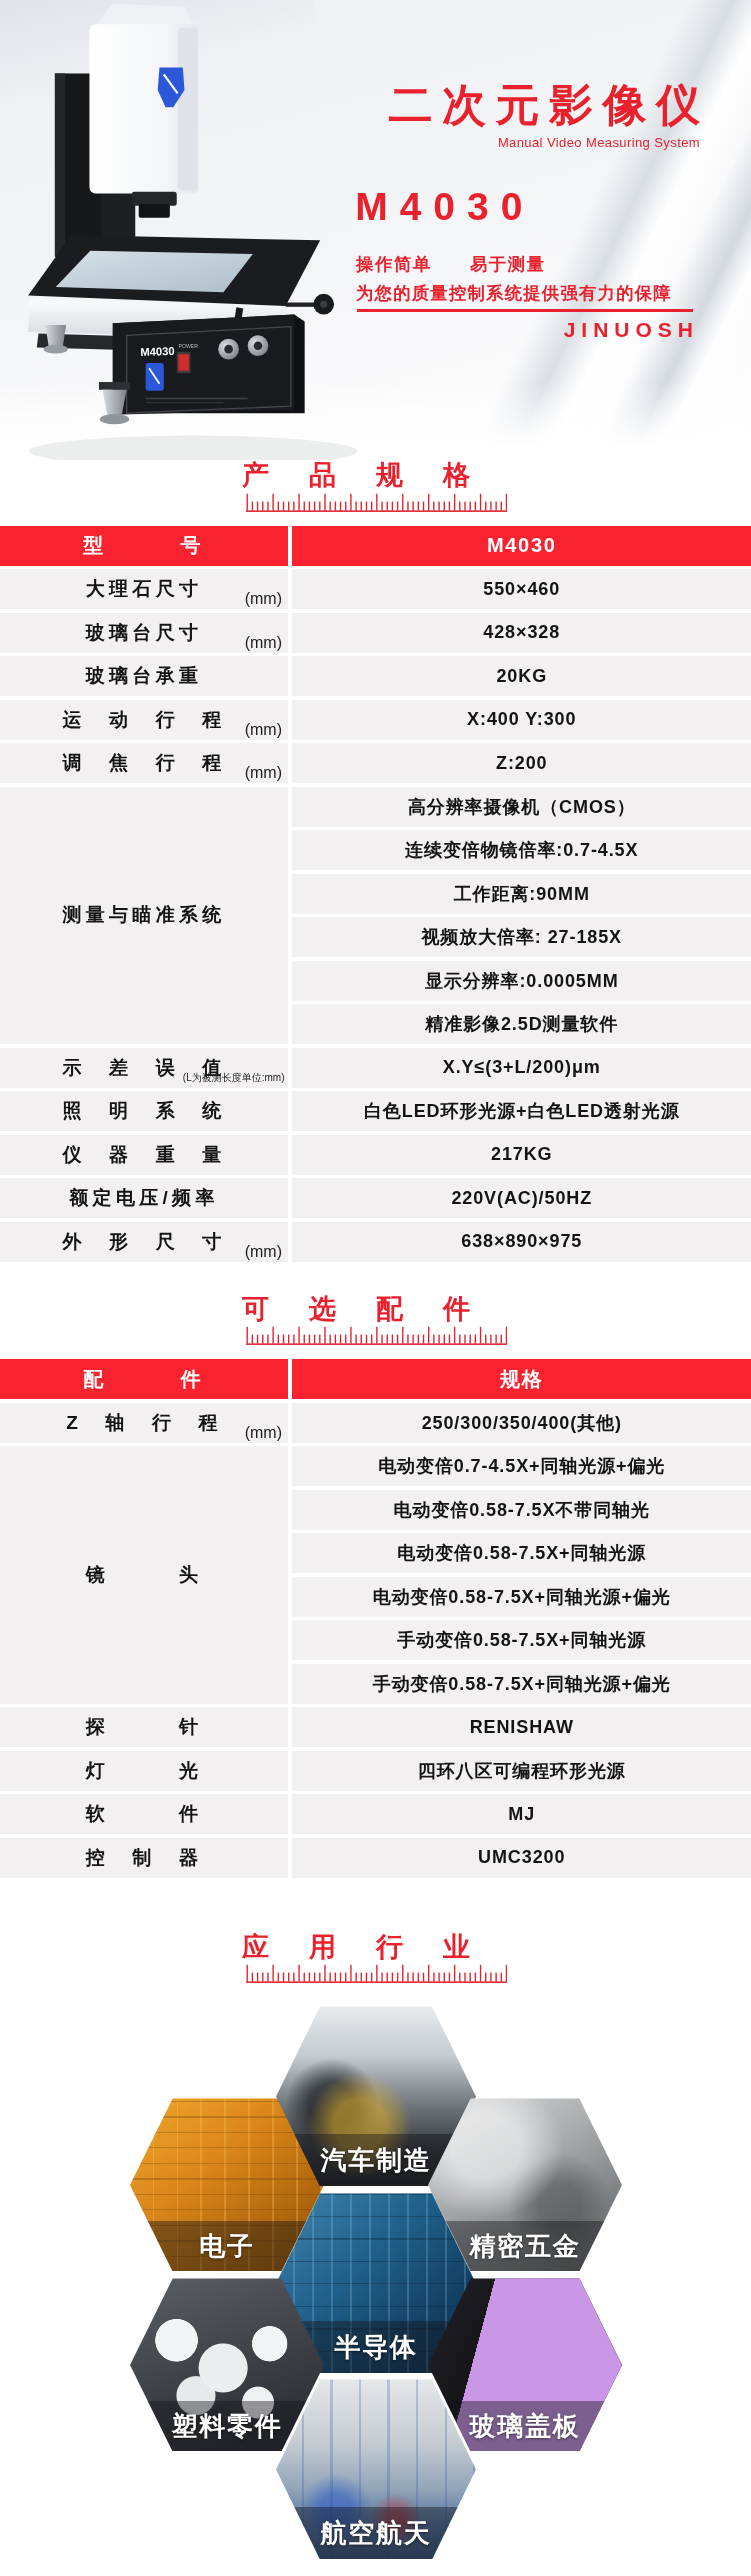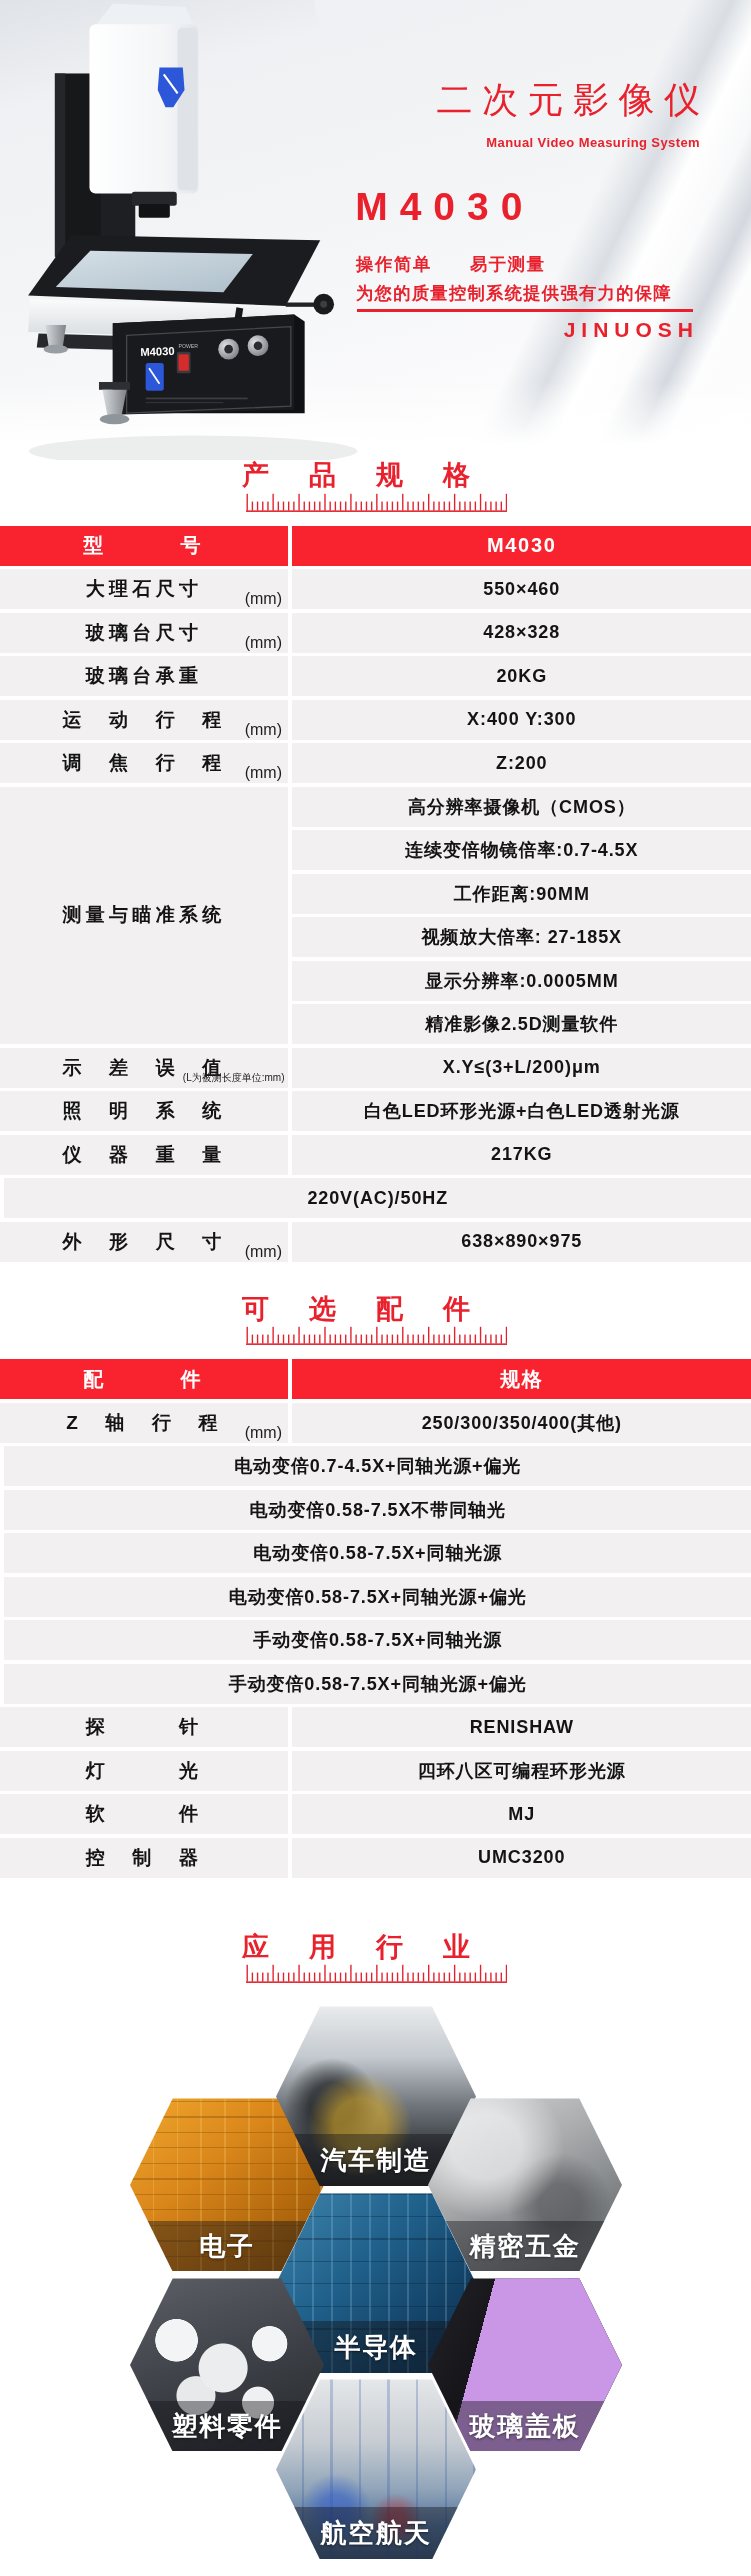--- a/index.html
+++ b/index.html
@@ -13,22 +13,22 @@
   .s1{width:130px;height:657px;right:31px;top:-112px;transform:rotate(26deg);
       background:linear-gradient(90deg,rgba(216,220,226,0) 0%,rgba(213,218,224,.85) 30%,#ffffff 55%,rgba(255,255,255,0) 100%);}
   .s2{width:104px;height:657px;right:-60px;top:-104px;transform:rotate(26deg);
       background:linear-gradient(90deg,rgba(210,215,221,0) 0%,rgba(208,213,220,.9) 35%,#fdfdfe 60%,rgba(255,255,255,0) 100%);}
   .s3{width:363px;height:130px;left:-52px;top:-52px;transform:rotate(-14deg);
       background:linear-gradient(180deg,rgba(214,218,224,.7),rgba(255,255,255,0));}
   .s4{width:100%;height:78px;left:0;bottom:0;background:linear-gradient(180deg,rgba(255,255,255,0),#ffffff 80%);}
   .machine{position:absolute;left:15.5px;top:0;}
   .hero-text{position:absolute;left:350px;top:0;width:350px;height:460px;}
   .hero-title{position:absolute;top:76px;right:0;white-space:nowrap;color:#e8212d;
-              font-size:36px;font-weight:400;letter-spacing:9.5px;margin-right:-9.5px;}
-  .hero-sub{position:absolute;top:135px;right:0;color:#e8212d;font-size:13px;font-weight:700;letter-spacing:0.4px;}
+              font-size:44px;font-weight:700;letter-spacing:9.5px;margin-right:-9.5px;}
+  .hero-sub{position:absolute;top:135px;right:0;color:#e8212d;font-size:13px;font-weight:400;letter-spacing:0.4px;}
   .hero-model{position:absolute;top:185px;left:5.2px;color:#e8212d;font-size:39px;font-weight:800;letter-spacing:12px;}
   .hero-tag1{position:absolute;top:252px;left:6px;color:#e8212d;font-size:17.3px;font-weight:800;letter-spacing:1.7px;}
   .hero-tag2{position:absolute;top:281px;left:6px;color:#e8212d;font-size:17.3px;font-weight:800;letter-spacing:1.3px;white-space:nowrap;}
   .hero-line{position:absolute;top:309px;left:7px;right:7px;height:2.6px;background:#e8212d;}
   .hero-brand{position:absolute;top:318px;right:7px;color:#e8212d;font-size:21px;font-weight:800;letter-spacing:6px;margin-right:-6px;}
 
   
   .sec-title{margin:0;text-align:center;color:#e8212d;font-size:27px;font-weight:800;
              letter-spacing:40px;line-height:29px;}
   .mt-first{margin-top:0.9px;}
@@ -300,20 +300,23 @@
           </div>
           <div class="t-cell t-value">白色LED环形光源+白色LED透射光源</div>
         </div>
         <div class="t-row">
           <div class="t-cell t-label">
             <span class="lbl">仪　器　重　量</span>
           </div>
           <div class="t-cell t-value">217KG</div>
         </div>
         <div class="t-row">
+          <div class="t-cell t-label">
+            <span class="lbl">额定电压/频率</span>
+          </div>
           <div class="t-cell t-value">220V(AC)/50HZ</div>
         </div>
         <div class="t-row">
           <div class="t-cell t-label">
             <span class="lbl">外　形　尺　寸</span>
             <span class="unit">(mm)</span>
           </div>
           <div class="t-cell t-value">638×890×975</div>
         </div>
       </div>
@@ -381,20 +384,23 @@
           <div class="t-cell t-value">规格</div>
         </div>
         <div class="t-row">
           <div class="t-cell t-label">
             <span class="lbl">Z　轴　行　程</span>
             <span class="unit">(mm)</span>
           </div>
           <div class="t-cell t-value">250/300/350/400(其他)</div>
         </div>
         <div class="t-row merged">
+          <div class="t-cell t-label">
+            <span class="lbl">镜　　　头</span>
+          </div>
           <div class="t-subcol">
             <div class="t-cell t-subcell">电动变倍0.7-4.5X+同轴光源+偏光</div>
             <div class="t-cell t-subcell">电动变倍0.58-7.5X不带同轴光</div>
             <div class="t-cell t-subcell">电动变倍0.58-7.5X+同轴光源</div>
             <div class="t-cell t-subcell">电动变倍0.58-7.5X+同轴光源+偏光</div>
             <div class="t-cell t-subcell">手动变倍0.58-7.5X+同轴光源</div>
             <div class="t-cell t-subcell">手动变倍0.58-7.5X+同轴光源+偏光</div>
           </div>
         </div>
         <div class="t-row">

